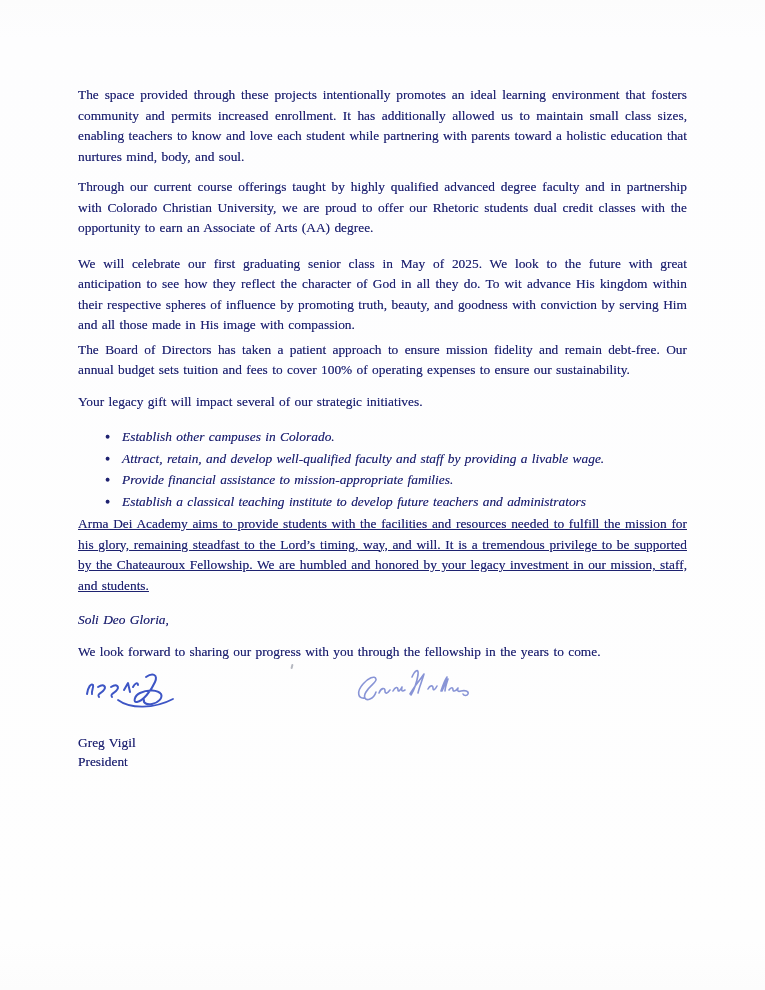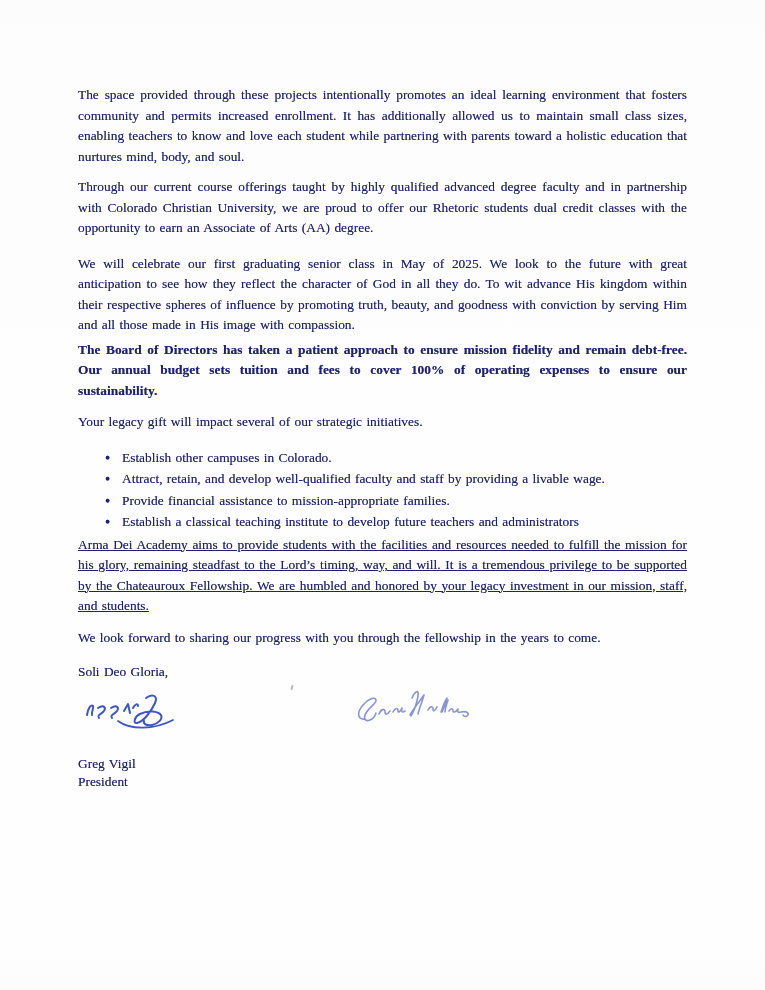--- a/index.html
+++ b/index.html
@@ -18,23 +18,23 @@
   .content p{
     margin:0;
     font-size:13.4px;
     line-height:20.5px;
     text-align:justify;
     word-spacing:1px;
   }
   .content p.single{text-align:left;}
   .mt10{margin-top:10px !important;}
   .mt15{margin-top:15px !important;}
-  .mt4{margin-top:4px !important;font-weight:bold;}
+  .mt4{margin-top:4px !important;}
   .mt11{margin-top:11px !important;}
-  .mt14{margin-top:14px !important;}
+  .mt14{margin-top:14px !important;font-style:italic;}
   .mt2{margin-top:2px !important;text-decoration:underline;}
   .mt6{margin-top:6px !important;flex-direction:column;}
   ul.initiatives{
     list-style:none;margin:14px 0 0 0;padding:0;
   }
   ul.initiatives li{
     position:relative;
     padding-left:44px;
     font-size:13.4px;
     line-height:21.5px;
@@ -80,23 +80,23 @@
     <p class="single mt11">Your legacy gift will impact several of our strategic initiatives.</p>
 
     <ul class="initiatives mt14">
       <li>Establish other campuses in Colorado.</li>
       <li>Attract, retain, and develop well-qualified faculty and staff by providing a livable wage.</li>
       <li>Provide financial assistance to mission-appropriate families.</li>
       <li>Establish a classical teaching institute to develop future teachers and administrators</li>
     </ul>
 
     <p class="mt2">Arma Dei Academy aims to provide students with the facilities and resources needed to fulfill the mission for his glory, remaining steadfast to the Lord’s timing, way, and will. It is a tremendous privilege to be supported by the Chateauroux Fellowship. We are humbled and honored by your legacy investment in our mission, staff, and students.</p>
+    <p class="single mt14">Soli Deo Gloria,</p>
+
     <p class="single mt11">We look forward to sharing our progress with you through the fellowship in the years to come.</p>
-
-    <p class="single mt14">Soli Deo Gloria,</p>
 
     <div class="sig-row mt2">
       <svg class="sig-greg" width="110" height="54" viewBox="0 0 110 54" fill="none">
         <path stroke-width="2" stroke-linecap="round" stroke-linejoin="round" d="M7,26 c1,-7 4,-11 6,-9 c1,2 -2,7 -1,9
                  M18,19 c6,-4 9,0 5,4 c-3,3 -6,3 -4,6
                  M31,19 c6,-4 9,0 5,4 c-3,3 -6,3 -4,6
                  M44,22 l4,-7 l2,9
                  M53,19 c2,-4 5,-5 5,-2" stroke="#3d55c5"></path>
         <path stroke-width="2" stroke-linecap="round" stroke-linejoin="round" d="M66,9 c7,-5 12,-2 9,5 c-4,9 -12,19 -18,20 c-4,1 -3,-6 3,-9 c8,-4 18,-3 21,1 c2,4 -3,9 -9,10 c-5,1 -9,-1 -8,-4" stroke="#3d55c5"></path>
         <path stroke-width="1.8" stroke-linecap="round" d="M38,32 c12,9 36,9 55,-1" stroke="#3d55c5"></path>

